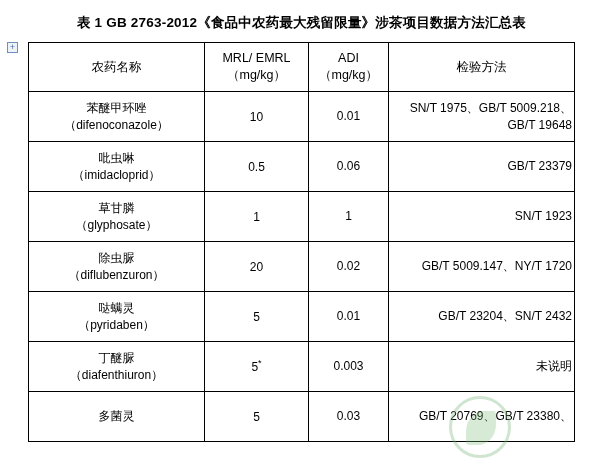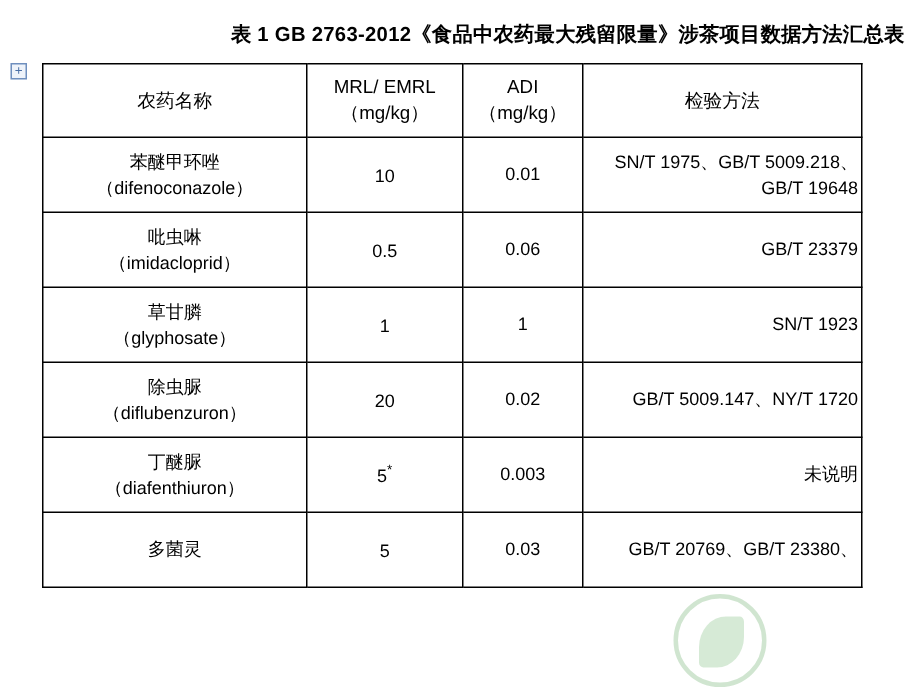--- a/index.html
+++ b/index.html
@@ -15,21 +15,21 @@
     overflow: hidden;
     position: relative;
   }
   .page {
     position: relative;
     width: 603px;
     height: 466px;
     box-sizing: border-box;
   }
   .title {
-    text-align: right;
+    text-align: center;
     font-size: 13.5px;
     font-weight: bold;
     padding-top: 14px;
     padding-bottom: 10px;
     letter-spacing: 0.2px;
     color: #000;
   }
   .corner-mark {
     position: absolute;
     left: 7px;
@@ -171,20 +171,29 @@
       <tr>
         <td>
           <span class="name-cn">除虫脲</span>
           <span class="name-en">（diflubenzuron）</span>
         </td>
         <td><span>20</span><span class="sup"></span></td>
         <td><span>0.02</span></td>
         <td class="method"><span>GB/T 5009.147、NY/T 1720</span></td>
       </tr>
 
+      <tr>
+        <td>
+          <span class="name-cn">哒螨灵</span>
+          <span class="name-en">（pyridaben）</span>
+        </td>
+        <td><span>5</span><span class="sup"></span></td>
+        <td><span>0.01</span></td>
+        <td class="method"><span>GB/T 23204、SN/T 2432</span></td>
+      </tr>
 
       <tr>
         <td>
           <span class="name-cn">丁醚脲</span>
           <span class="name-en">（diafenthiuron）</span>
         </td>
         <td><span>5</span><span class="sup">*</span></td>
         <td><span>0.003</span></td>
         <td class="method"><span>未说明</span></td>
       </tr>

